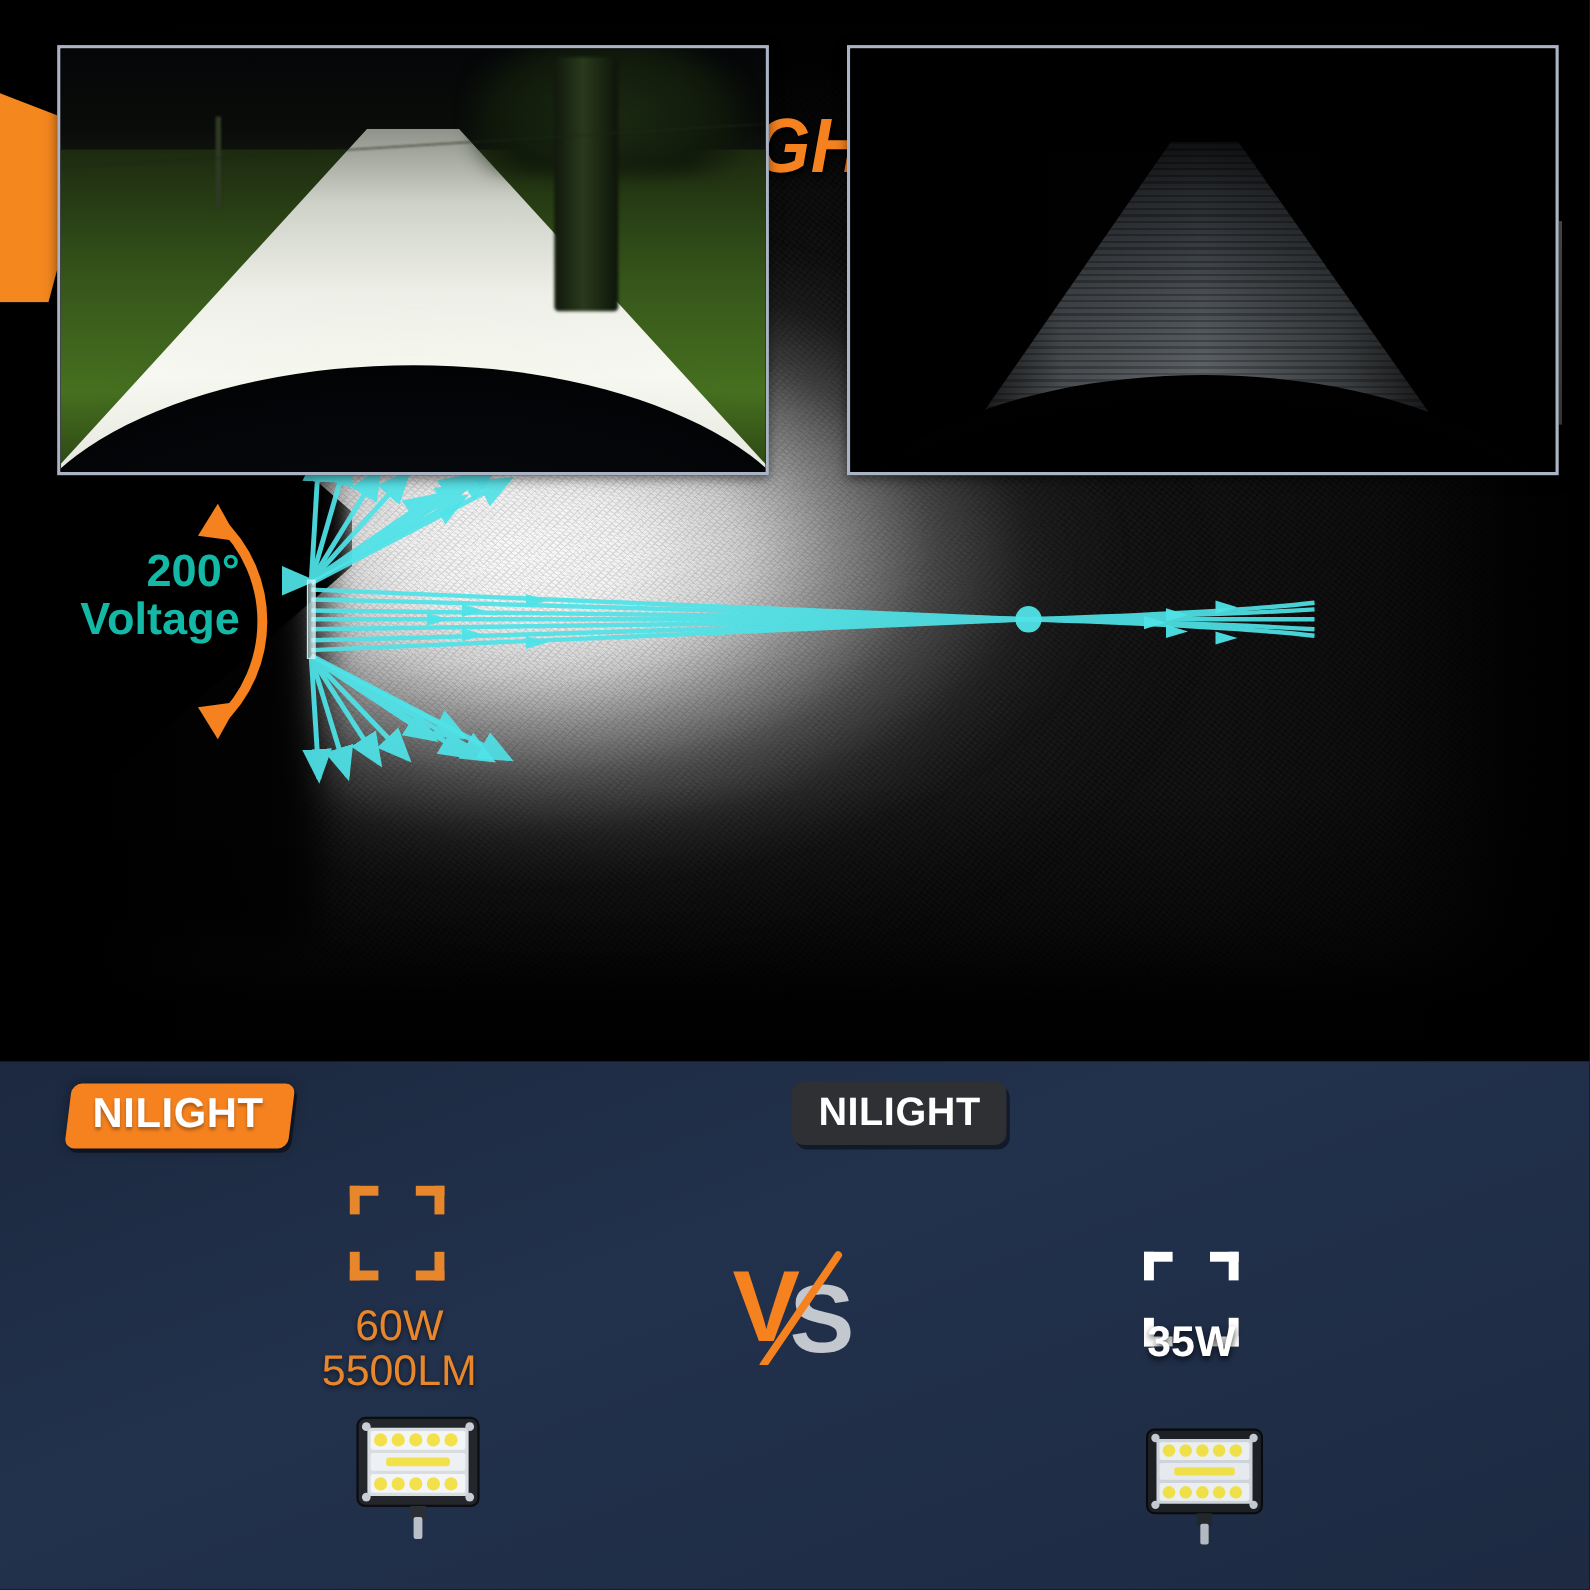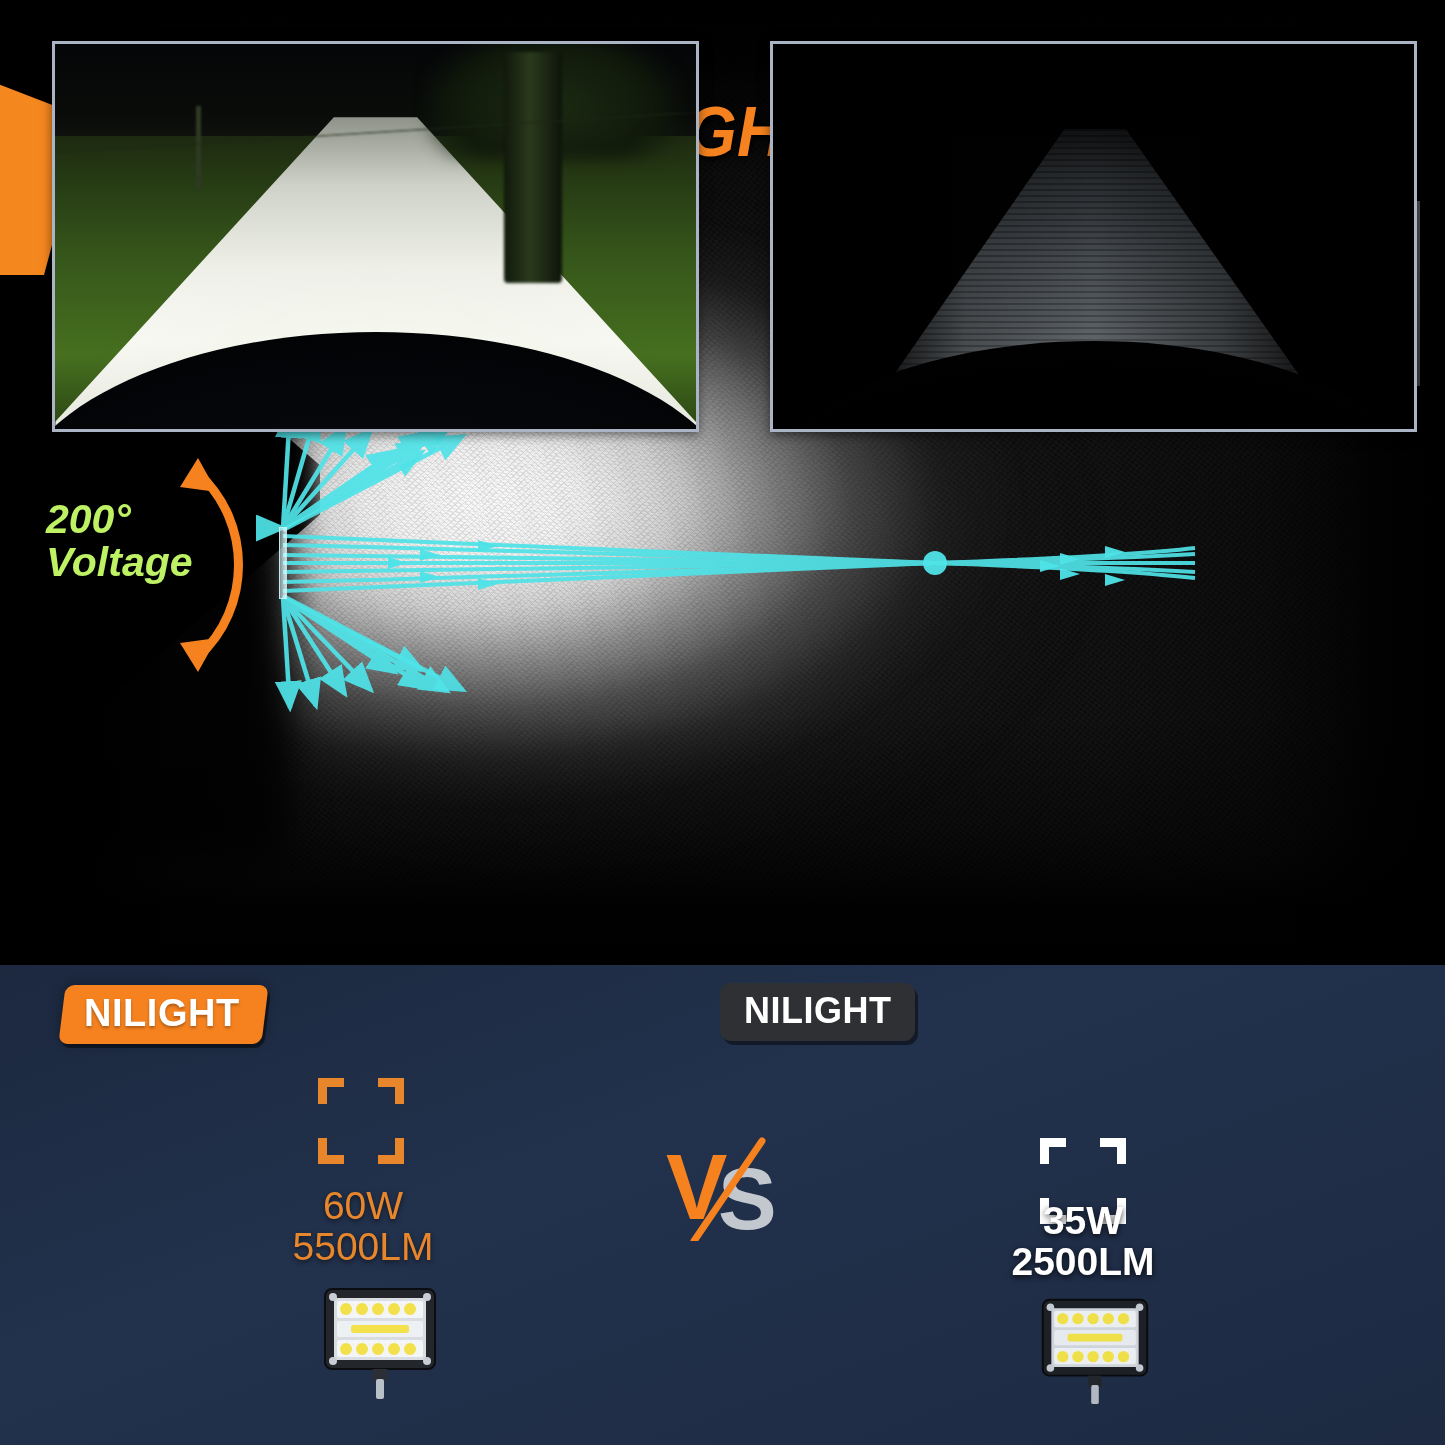--- a/index.html
+++ b/index.html
@@ -104,24 +104,23 @@
     color:#F5821F;font-weight:bold;font-style:italic;font-size:30px;
     letter-spacing:-.2px;text-shadow:0 1px 1px rgba(0,0,0,.25);
   }
   .spec-val{
     color:#ffffff;font-style:italic;font-size:30px;margin-left:9px;
     letter-spacing:-.2px;text-shadow:0 1px 2px rgba(0,0,0,.5);
   }
 
   
   .vision-label{
-    position:absolute;left:46px;top:498px;width:172px;text-align:left;
-    color:#bef264;font-weight:bold;font-size:41px;line-height:1.04;
+    position:absolute;left:46px;top:498px;width:172px;text-align:right;
+    color:#14b8a6;font-weight:bold;font-size:41px;line-height:1.04;
     text-shadow:0 0 10px rgba(0,0,0,.9), 1px 2px 4px rgba(0,0,0,.8);
-    font-style:italic;
   }
   .arc-svg{position:absolute;left:160px;top:440px;}
 
   
   .beams{position:absolute;left:0;top:0;width:1445px;height:965px;}
   .emitter{
     position:absolute;left:279px;top:527px;width:8px;height:72px;
     background:linear-gradient(to right, rgba(180,235,240,.55), rgba(235,250,252,.85));
     border:1px solid rgba(200,240,245,.75);
   }
@@ -419,21 +418,20 @@
       <i class="bl"></i>
       <i class="br"></i>
   </div>
 
   <div class="fig fig-orange" style="left:248px;top:1185px;width:230px;">
     <div>60W</div>
     <div>5500LM</div>
   </div>
   <div class="fig fig-white" style="left:968px;top:1200px;width:230px;font-weight:bold;">
     <div>35W</div>
-    <div>2500LM</div>
   </div>
 
   <svg class="lamp" style="left:321px;top:1283px;" width="118" height="118" viewBox="0 0 118 118">
     <rect x="4" y="6" width="110" height="80" rx="7" fill="#23262b" stroke="#0c0d10" stroke-width="2"></rect>
     <rect x="13" y="15" width="92" height="62" rx="3" fill="#d9dde2"></rect>
     <rect x="16" y="18" width="86" height="17" rx="2" fill="#f3f5f7"></rect>
     <rect x="16" y="57" width="86" height="17" rx="2" fill="#f3f5f7"></rect>
     <rect x="16" y="38" width="86" height="16" rx="2" fill="#eef1f4"></rect>
     <g fill="#f2e14a">
       <circle cx="25" cy="26" r="6"></circle>

